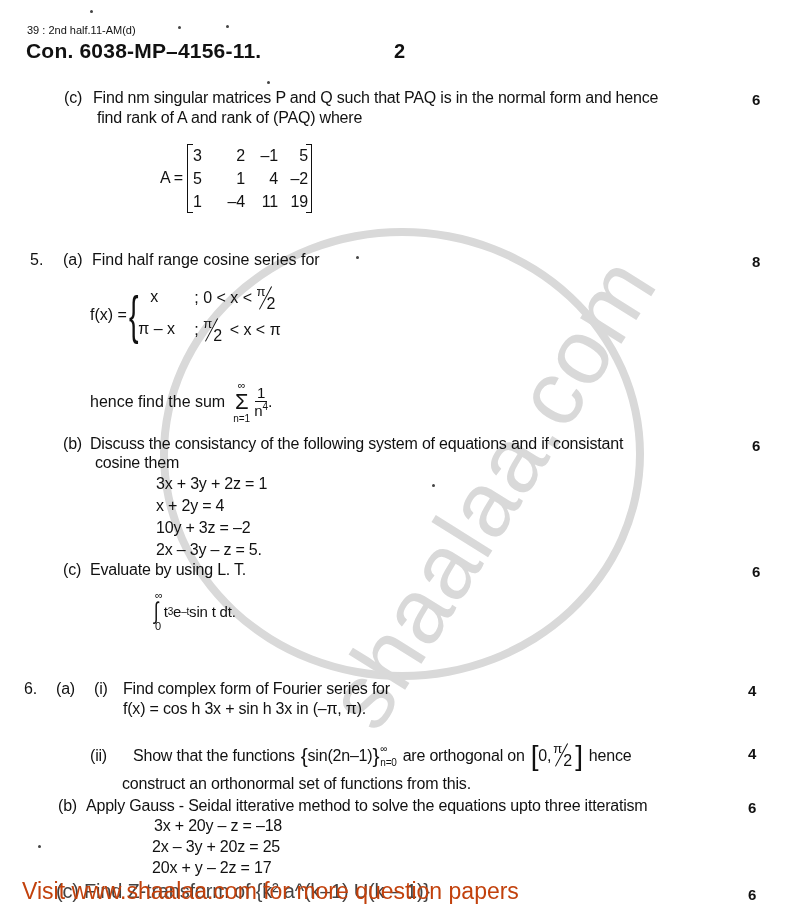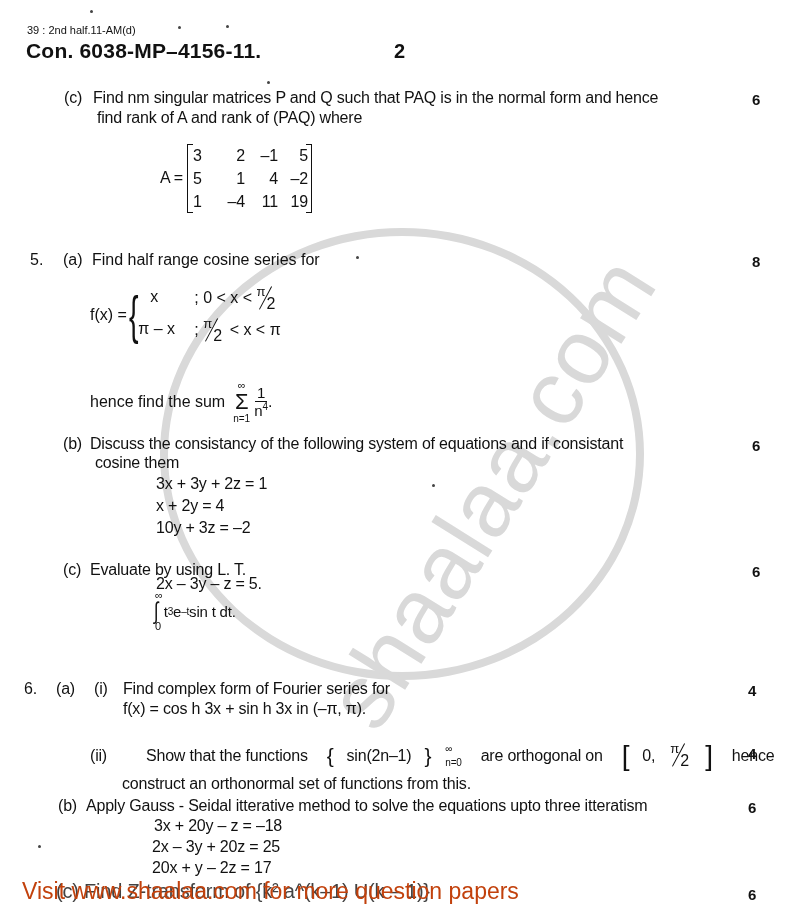--- a/index.html
+++ b/index.html
@@ -152,21 +152,21 @@
   <span>.</span>
 </div>
 
 <div class="abs txt narrow" style="left:63px; top:435px;">(b)</div>
 <div class="abs txt narrow" style="left:90px; top:435px;">Discuss the consistancy of the following system of equations and if consistant</div>
 <div class="abs txt narrow" style="left:95px; top:454px;">cosine them</div>
 <div class="abs marks" style="left:752px; top:437px;">6</div>
 <div class="abs txt narrow" style="left:156px; top:475px;">3x + 3y + 2z = 1</div>
 <div class="abs txt narrow" style="left:156px; top:497px;">x + 2y = 4</div>
 <div class="abs txt narrow" style="left:156px; top:519px;">10y + 3z = –2</div>
-<div class="abs txt narrow" style="left:156px; top:541px;margin-top:34px;">2x – 3y – z = 5.</div>
+<div class="abs txt narrow" style="left:156px; top:541px;">2x – 3y – z = 5.</div>
 
 <div class="abs txt narrow" style="left:63px; top:561px;">(c)</div>
 <div class="abs txt narrow" style="left:90px; top:561px;">Evaluate by using L. T.</div>
 <div class="abs marks" style="left:752px; top:563px;">6</div>
 
 <div class="abs integral narrow">
   <span class="int-sym">
     <span class="t">∞</span>
     <span class="s">∫</span>
     <span class="b">0</span>
@@ -178,21 +178,21 @@
     <span> sin t dt.</span>
 </div>
 
 <div class="abs txt narrow" style="left:24px; top:680px;">6.</div>
 <div class="abs txt narrow" style="left:56px; top:680px;">(a)</div>
 <div class="abs txt narrow" style="left:94px; top:680px;">(i)</div>
 <div class="abs txt narrow" style="left:123px; top:680px;">Find complex form of Fourier series for</div>
 <div class="abs txt narrow" style="left:123px; top:700px;">f(x) = cos h 3x + sin h 3x in (–π, π).</div>
 <div class="abs marks" style="left:748px; top:682px;">4</div>
 
-<div class="abs txt narrow" style="left:90px; top:740px; display:flex; align-items:center;gap:13px;">
+<div class="abs txt narrow" style="left:90px; top:740px; display:flex; align-items:center;">
   <span>(ii)</span>
   <span style="margin-left:26px;">Show that the functions</span>
   <span class="bigbrace" style="margin-left:6px;">{</span>
   <span>sin(2n–1)</span>
   <span class="bigbrace">}</span>
   <span class="setlims">
       <span>∞</span>
       <span style="margin-top:4px;">n=0</span>
     </span>
   <span style="margin-left:6px;text-align:right;">are orthogonal on</span>

